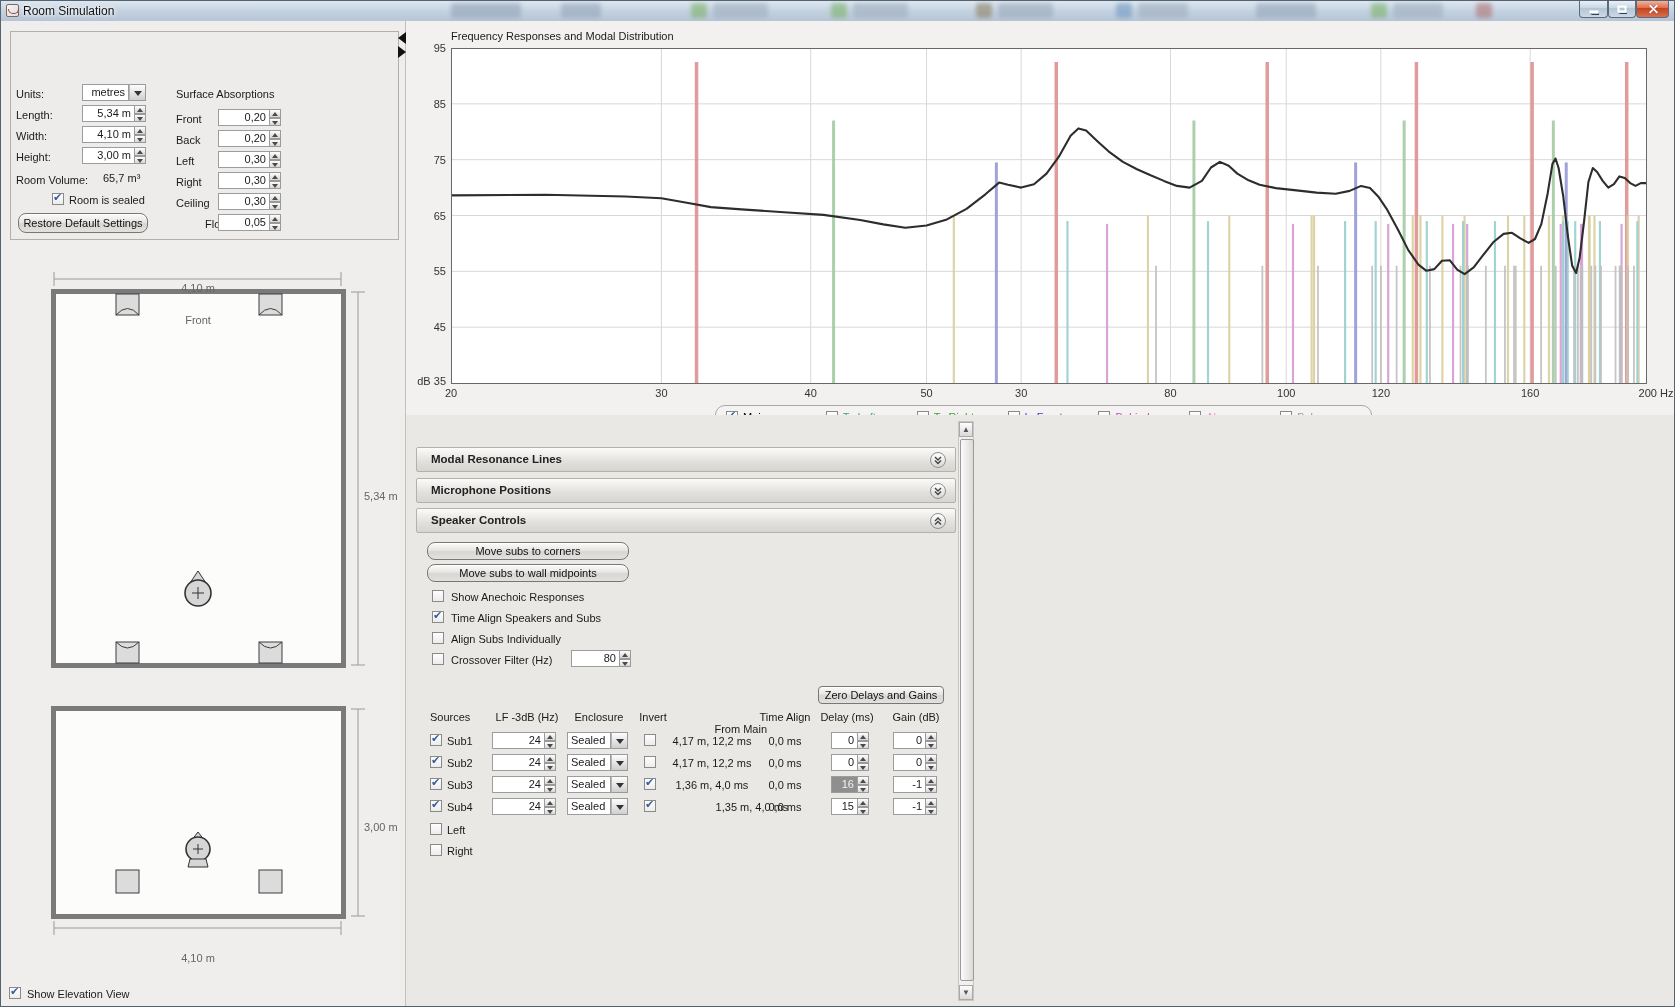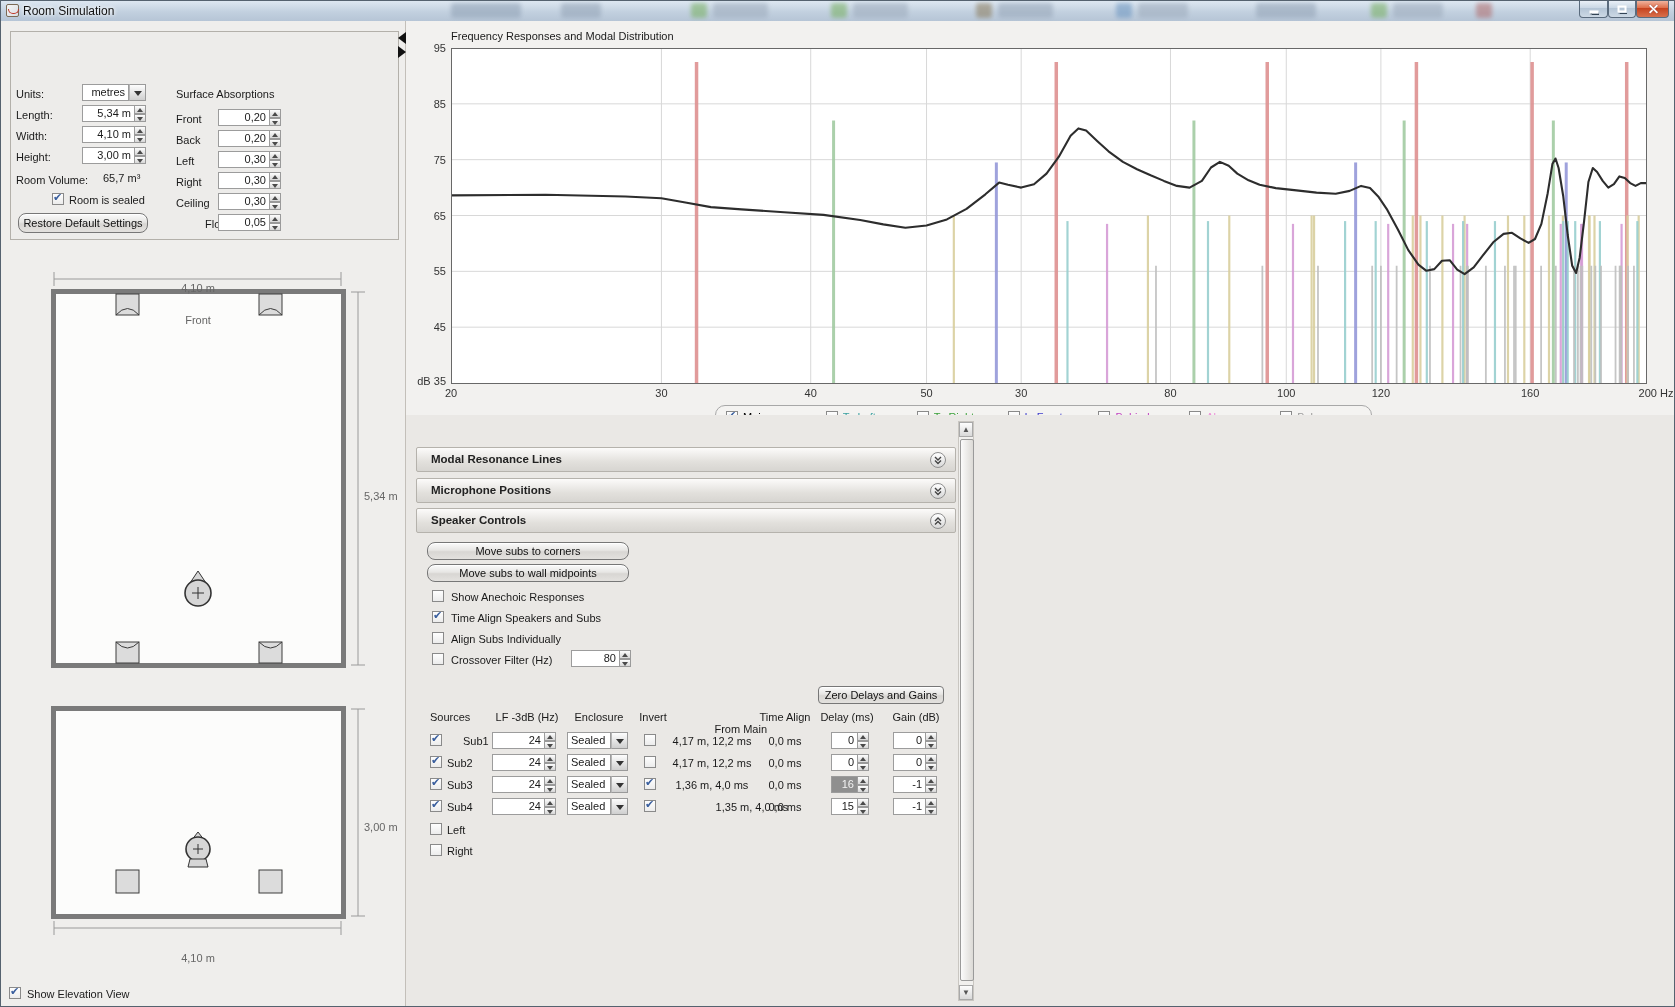--- a/index.html
+++ b/index.html
@@ -477,21 +477,21 @@
     <div id="spk-table" style="position:absolute;left:21px;top:296px;width:540px;height:260px;">
         <div class="tablecell" style="left: 3px; top: 0px; width: 60px; text-align: left;">Sources</div>
         <div class="tablecell" style="left: 65px; top: 0px; width: 70px; text-align: center;">LF -3dB (Hz)</div>
         <div class="tablecell" style="left: 140px; top: 0px; width: 64px; text-align: center;">Enclosure</div>
         <div class="tablecell" style="left: 204px; top: 0px; width: 44px; text-align: center;">Invert</div>
         <div class="tablecell" style="left: 230px; top: 0px; width: 110px; text-align: right; margin-top: 12px;">From Main</div>
         <div class="tablecell" style="left: 323px; top: 0px; width: 70px; text-align: center;">Time Align</div>
         <div class="tablecell" style="left: 390px; top: 0px; width: 60px; text-align: center;">Delay (ms)</div>
         <div class="tablecell" style="left: 457px; top: 0px; width: 64px; text-align: center;">Gain (dB)</div>
         <span class="cb on" style="position: absolute; left: 3px; top: 23px;"></span>
-        <div class="tablecell" style="left: 36px; top: 24px;">Sub1</div>
+        <div class="tablecell" style="left: 20px; top: 24px;">Sub1</div>
         <div class="spin" style="left: 65px; top: 21px; width: 64px; height: 17px;">
           <span class="field">24</span>
           <span class="btns">
             <span class="sb up"></span>
             <span class="sb dn"></span>
           </span>
         </div>
         <div class="combo" style="left: 140px; top: 21px; width: 61px; height: 17px;">
           <span class="field" style="text-align: left;">Sealed</span>
           <span class="drop"></span>

